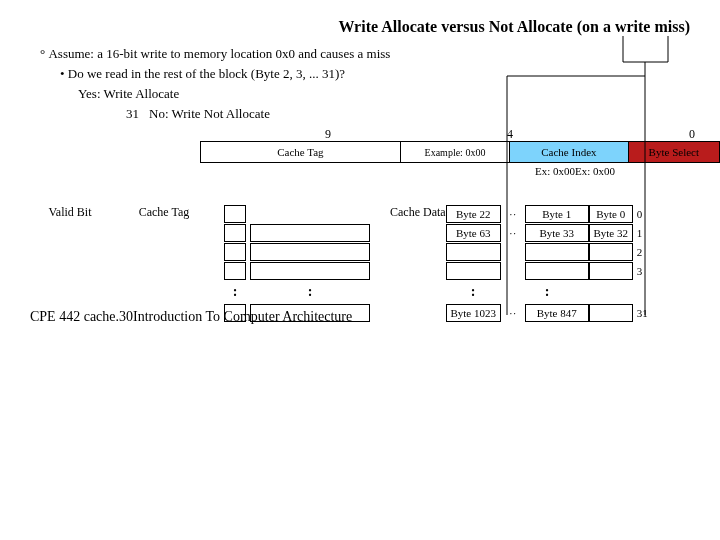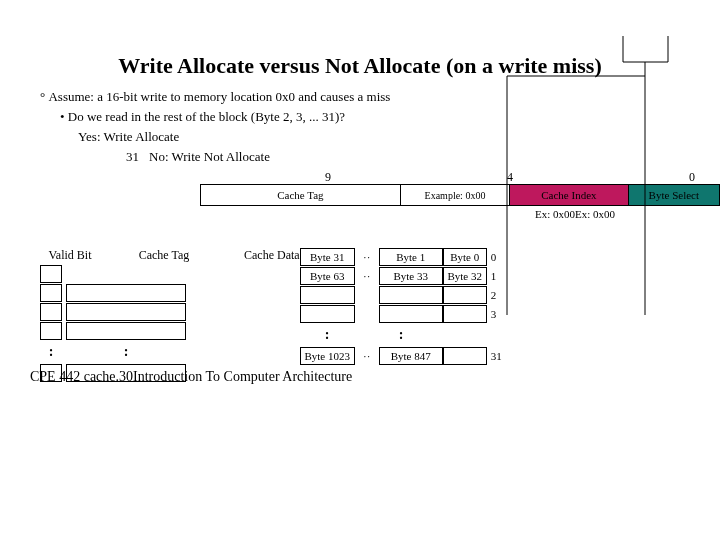--- a/index.html
+++ b/index.html
@@ -12,25 +12,24 @@
       overflow: hidden;
       position: relative;
     }
 
     .page {
       padding: 18px 30px 10px 30px;
       position: relative;
     }
 
     h1 {
-      font-size: 22px;
+      font-size: 16px;
       font-weight: bold;
       margin-bottom: 10px;
-      text-align: center;
-      margin-top: 35px;
+      text-align: right;
     }
 
     .intro {
       font-size: 13px;
       margin-left: 10px;
       margin-bottom: 4px;
     }
 
     .bullet {
       margin-left: 30px;
@@ -64,27 +63,26 @@
       justify-content: center;
       border-right: 1px solid black;
       font-size: 11px;
     }
 
     .addr-segment:last-child {
       border-right: none;
     }
 
     .seg-tag { flex: 3.5; background: white; }
-    .seg-cache-index { flex: 1.5; background: #be185d; }
-    .seg-byte-select { flex: 1; background: #0f766e; }
+    .seg-cache-index { flex: 1.5; background: #7dd3fc; }
+    .seg-byte-select { flex: 1; background: #b91c1c; }
 
     
     .left-panel {
       display: flex;
-      flex-direction: column;
       margin-right: 10px;
     }
 
     .panel-headers {
       display: flex;
       font-size: 12px;
       margin-bottom: 2px;
     }
 
     .vh-label {
@@ -298,21 +296,21 @@
           <div class="tag-cell"></div>
         </div>
       </div>
     </div>
 
     <div class="right-panel">
       <div class="cd-header">Cache Data</div>
       <div class="cache-data-grid">
 
         <div class="data-row">
-          <div class="data-cell dc-byte31">Byte 31</div>
+          <div class="data-cell dc-byte31">Byte 22</div>
           <div class="dc-dots">··</div>
           <div class="data-cell dc-byte1">Byte 1</div>
           <div class="data-cell dc-byte0">Byte 0</div>
           <span class="row-num">0</span>
         </div>
 
         <div class="data-row">
           <div class="data-cell dc-byte31">Byte 63</div>
           <div class="dc-dots">··</div>
           <div class="data-cell dc-byte1">Byte 33</div>

